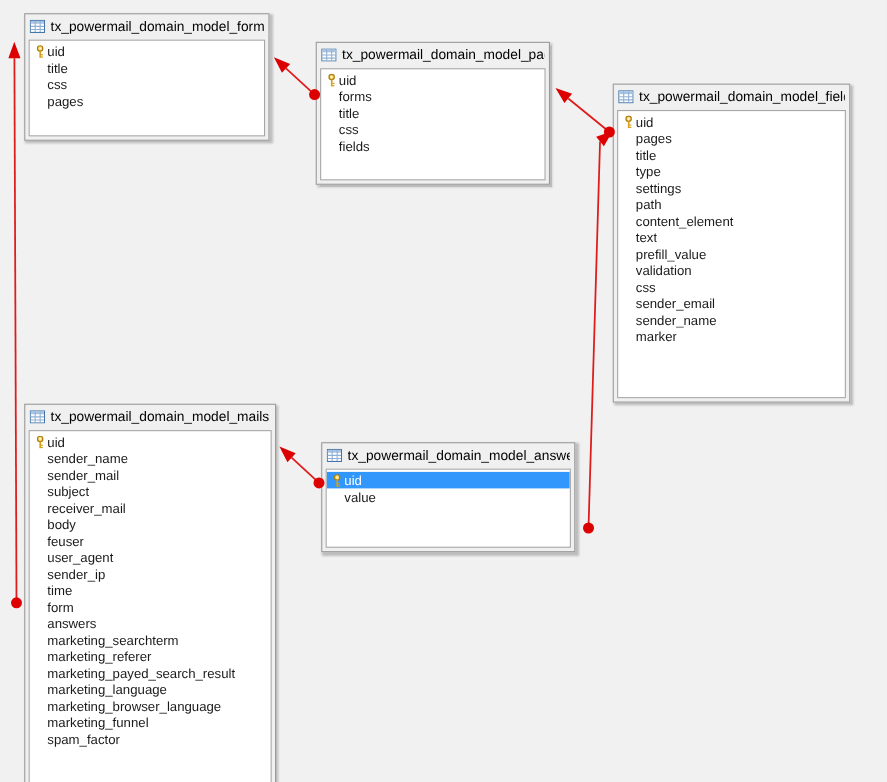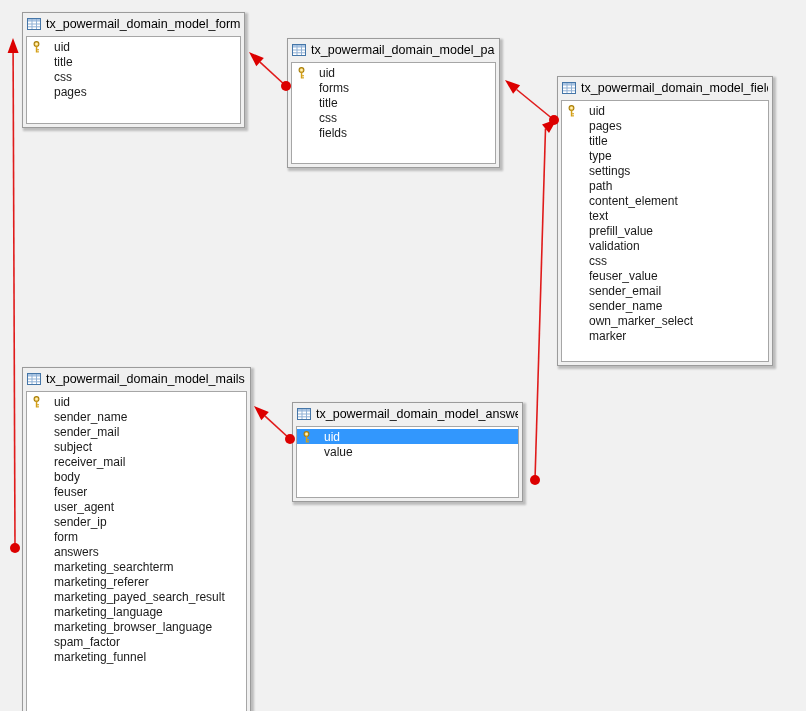--- a/index.html
+++ b/index.html
@@ -17,21 +17,21 @@
   }
   .table-header .hdr-icon{flex:0 0 14px;display:flex;align-items:center;}
   .table-title{font-size:12.5px;color:#000;overflow:hidden;white-space:nowrap;}
   .table-body{
     position:absolute;left:3px;right:3px;top:23px;bottom:3px;
     background:#fff;border:1px solid #a6a6a6;overflow:hidden;padding-top:2px;
     box-sizing:border-box;
   }
   .field-row{
     height:15px;display:flex;align-items:center;
-    font-size:12px;color:#1a1a1a;padding-left:2px;white-space:nowrap;gap:11px;
+    font-size:12px;color:#1a1a1a;padding-left:2px;white-space:nowrap;
   }
   .field-row.selected{background:#3297fd;color:#fff;}
   .icon-cell{flex:0 0 14px;display:flex;align-items:center;justify-content:center;}
   .field-label{overflow:hidden;}
 
   #rel-layer{position:absolute;left:0;top:0;z-index:6;pointer-events:none;}
 </style>
 </head>
 <body>
 
@@ -185,36 +185,28 @@
           <div class="field-row">
             <span class="icon-cell"></span>
             <span class="field-label">validation</span>
           </div>
           <div class="field-row">
             <span class="icon-cell"></span>
             <span class="field-label">css</span>
           </div>
           <div class="field-row">
             <span class="icon-cell"></span>
-            <span class="field-label">feuser_value</span>
-          </div>
-          <div class="field-row">
-            <span class="icon-cell"></span>
             <span class="field-label">sender_email</span>
           </div>
           <div class="field-row">
             <span class="icon-cell"></span>
             <span class="field-label">sender_name</span>
           </div>
           <div class="field-row">
             <span class="icon-cell"></span>
-            <span class="field-label">own_marker_select</span>
-          </div>
-          <div class="field-row">
-            <span class="icon-cell"></span>
             <span class="field-label">marker</span>
           </div>
         </div>
       </div>
       <div class="db-table" style="left: 22px; top: 367px; width: 229px; height: 389px;">
         <div class="table-header">
           <span class="hdr-icon">
             <svg width="14" height="12" viewBox="0 0 14 12">
               <rect x="0.5" y="0.5" width="13" height="11" fill="#ffffff" stroke="#4576a8"></rect>
               <rect x="1" y="1" width="12" height="2.6" fill="#a9c4e2"></rect>
@@ -266,20 +258,24 @@
           <div class="field-row">
             <span class="icon-cell"></span>
             <span class="field-label">user_agent</span>
           </div>
           <div class="field-row">
             <span class="icon-cell"></span>
             <span class="field-label">sender_ip</span>
           </div>
           <div class="field-row">
             <span class="icon-cell"></span>
+            <span class="field-label">time</span>
+          </div>
+          <div class="field-row">
+            <span class="icon-cell"></span>
             <span class="field-label">form</span>
           </div>
           <div class="field-row">
             <span class="icon-cell"></span>
             <span class="field-label">answers</span>
           </div>
           <div class="field-row">
             <span class="icon-cell"></span>
             <span class="field-label">marketing_searchterm</span>
           </div>
@@ -294,25 +290,25 @@
           <div class="field-row">
             <span class="icon-cell"></span>
             <span class="field-label">marketing_language</span>
           </div>
           <div class="field-row">
             <span class="icon-cell"></span>
             <span class="field-label">marketing_browser_language</span>
           </div>
           <div class="field-row">
             <span class="icon-cell"></span>
+            <span class="field-label">marketing_funnel</span>
+          </div>
+          <div class="field-row">
+            <span class="icon-cell"></span>
             <span class="field-label">spam_factor</span>
-          </div>
-          <div class="field-row">
-            <span class="icon-cell"></span>
-            <span class="field-label">marketing_funnel</span>
           </div>
         </div>
       </div>
       <div class="db-table" style="left: 292px; top: 402px; width: 231px; height: 100px;">
         <div class="table-header">
           <span class="hdr-icon">
             <svg width="14" height="12" viewBox="0 0 14 12">
               <rect x="0.5" y="0.5" width="13" height="11" fill="#ffffff" stroke="#4576a8"></rect>
               <rect x="1" y="1" width="12" height="2.6" fill="#a9c4e2"></rect>
               <line x1="5" y1="1" x2="5" y2="11" stroke="#8fb0d4" stroke-width="1"></line>

